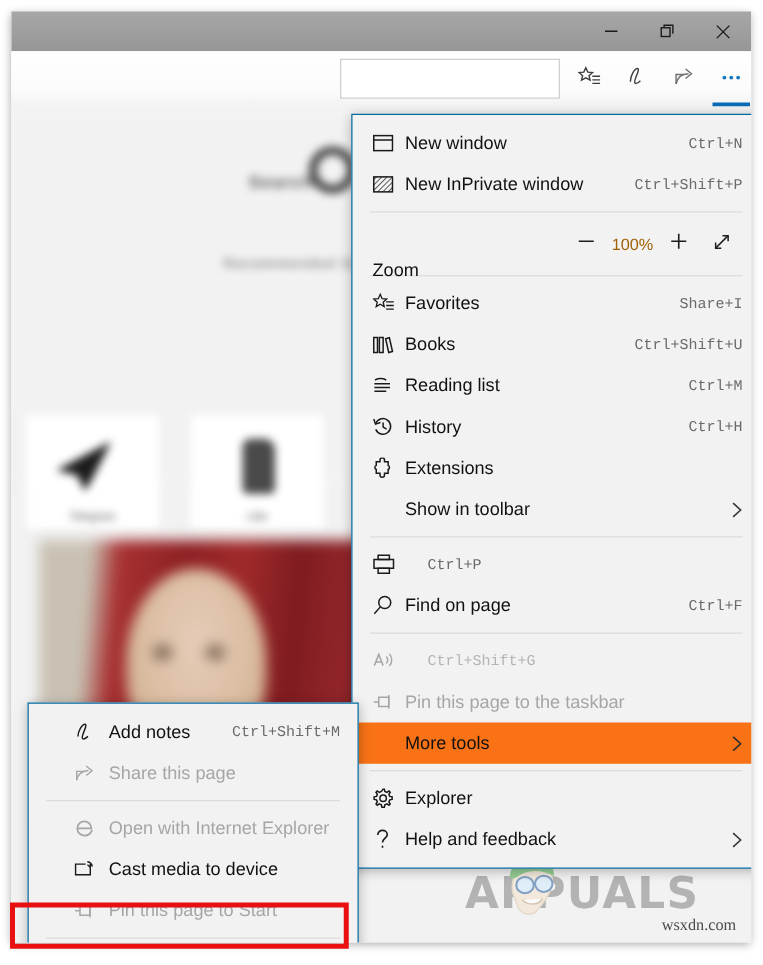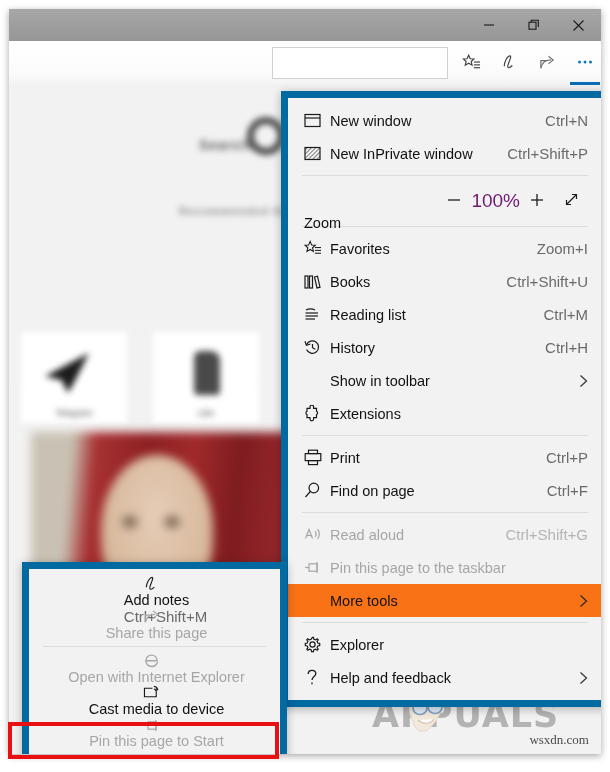--- a/index.html
+++ b/index.html
@@ -156,21 +156,21 @@
   .wsxdn {
     position: absolute; right: 12px; bottom: 6px;
     font-size: 13px; color: #4a4a4a;
     font-family: "Liberation Serif", serif;
   }
 
   
   .menu {
     position: absolute;
     background: #f2f2f2;
-    border: 7px solid #0369a1;
+    border: 1px solid #0369a1;
     box-shadow: 0 2px 9px rgba(0,0,0,0.28);
     padding: 6px 0;
   }
   .mrow {
     position: relative;
     height: 33px;
     display: flex;
     align-items: center;
     padding-left: 16px;
     padding-right: 14px;
@@ -181,23 +181,24 @@
   .mrow.dim { color: #a6a6a6; }
   .mrow.sel { background: #f97316; }
   .mrow .ic {
     width: 26px; min-width: 26px;
     display: flex; align-items: center;
     color: inherit;
   }
   .mrow .ic svg { display: block; }
   .mrow .lbl { flex: 1; }
   .mrow .acc {
-    font-size: 15px;
+    font-size: 12px;
     color: #6a6a6a;
     margin-left: 18px;
+    font-family: Liberation Mono, monospace;
   }
   .mrow.dim .acc { color: #b4b4b4; }
   .mrow .chev { color: #3a3a3a; display: flex; align-items: center; }
   .msep {
     height: 1px;
     background: #dcdcdc;
     margin: 5px 14px;
   }
 
   
@@ -210,28 +211,28 @@
     display: flex; align-items: center;
     padding: 0 14px 0 16px;
     font-size: 14.5px; color: #111;
   }
   .zoomrow .zlbl { flex: 1; margin-top: 43px; }
   .zbtn {
     width: 34px; height: 30px;
     display: flex; align-items: center; justify-content: center;
     color: #1d1d1d;
   }
-  .zval { font-size: 19px; color: #701a75; min-width: 40px; text-align: center; }
+  .zval { font-size: 13px; color: #a16207; min-width: 40px; text-align: center; }
 
   
   #sub-menu {
     left: 13px; top: 553px;
     width: 265px;
   }
-  #sub-menu .mrow { padding-left: 18px; font-size: 14.5px; flex-direction: column; }
+  #sub-menu .mrow { padding-left: 36px; font-size: 14.5px; }
   #sub-menu .mrow .ic { width: 28px; min-width: 28px; }
 
   .redbox {
     position: absolute;
     left: 8px; top: 722px;
     width: 271px; height: 37px;
     border: 4px solid #e81010;
     pointer-events: none;
   }
 </style>
@@ -422,21 +423,21 @@
       <div class="mrow">
         <span class="ic">
           <svg width="18" height="17" viewBox="0 0 19 18" fill="none" stroke="#1a1a1a" stroke-width="1.1">
             <polygon points="6.5,1.5 8.1,5.2 12,5.5 9,8.2 9.9,12 6.5,10 3.1,12 4,8.2 1,5.5 4.9,5.2"></polygon>
             <line x1="11.5" y1="8" x2="18" y2="8"></line>
               <line x1="11.5" y1="11" x2="18" y2="11"></line>
               <line x1="11.5" y1="14" x2="18" y2="14"></line>
           </svg>
         </span>
         <span class="lbl">Favorites</span>
-        <span class="acc">Zoom+I</span>
+        <span class="acc">Share+I</span>
       </div>
 
       <div class="mrow">
         <span class="ic">
           <svg width="18" height="16" viewBox="0 0 18 16" fill="none" stroke="#1a1a1a" stroke-width="1.2">
             <rect x="1" y="2" width="3" height="12"></rect>
               <rect x="5.5" y="2" width="3" height="12"></rect>
             <path d="M10.5 3 L13.5 2.2 L16 13.2 L13 14 Z"></path>
           </svg>
         </span>
@@ -464,52 +465,51 @@
             <polyline points="1,2.2 2.4,6.3 6.4,5"></polyline>
             <polyline points="8.5,5 8.5,8.7 11.3,10.3"></polyline>
           </svg>
         </span>
         <span class="lbl">History</span>
         <span class="acc">Ctrl+H</span>
       </div>
 
 
       <div class="mrow">
+        <span class="ic">
+          <svg width="17" height="17" viewBox="0 0 17 17" fill="none" stroke="#1a1a1a" stroke-width="1.2">
+            <path d="M6 2 A1.8 1.8 0 0 1 9.6 2 L9.6 3.4 L12.5 3.4 L12.5 6.3 A1.8 1.8 0 0 1 12.5 9.6
+                     L12.5 12.6 L9.6 12.6 L9.6 14 A1.8 1.8 0 0 1 6 14 L6 12.6 L3 12.6 L3 9.6
+                     A1.8 1.8 0 0 1 3 6.3 L3 3.4 L6 3.4 Z"></path>
+          </svg>
+        </span>
+        <span class="lbl">Extensions</span>
+        <span class="acc"></span>
+      </div>
+
+      <div class="mrow">
         <span class="ic"></span>
         <span class="lbl">Show in toolbar</span>
         <span class="chev">
           <svg width="9" height="14" viewBox="0 0 9 14" fill="none" stroke="#3a3a3a" stroke-width="1.3">
               <polyline points="1.5,1.5 7.5,7 1.5,12.5"></polyline>
             </svg>
         </span>
       </div>
 
-      <div class="mrow">
-        <span class="ic">
-          <svg width="17" height="17" viewBox="0 0 17 17" fill="none" stroke="#1a1a1a" stroke-width="1.2">
-            <path d="M6 2 A1.8 1.8 0 0 1 9.6 2 L9.6 3.4 L12.5 3.4 L12.5 6.3 A1.8 1.8 0 0 1 12.5 9.6
-                     L12.5 12.6 L9.6 12.6 L9.6 14 A1.8 1.8 0 0 1 6 14 L6 12.6 L3 12.6 L3 9.6
-                     A1.8 1.8 0 0 1 3 6.3 L3 3.4 L6 3.4 Z"></path>
-          </svg>
-        </span>
-        <span class="lbl">Extensions</span>
-        <span class="acc"></span>
-      </div>
-
       <div class="msep"></div>
 
       <div class="mrow">
         <span class="ic">
           <svg width="18" height="17" viewBox="0 0 18 17" fill="none" stroke="#1a1a1a" stroke-width="1.2">
             <rect x="4.5" y="1.2" width="9" height="3.4"></rect>
               <rect x="1.2" y="4.6" width="15.6" height="7"></rect>
             <rect x="4.5" y="11.6" width="9" height="4"></rect>
           </svg>
         </span>
-        <span class="lbl">Print</span>
         <span class="acc">Ctrl+P</span>
       </div>
 
       <div class="mrow">
         <span class="ic">
           <svg width="17" height="17" viewBox="0 0 17 17" fill="none" stroke="#1a1a1a" stroke-width="1.2">
             <circle cx="9.8" cy="6" r="4.8"></circle>
               <line x1="6.3" y1="9.5" x2="1.5" y2="15"></line>
           </svg>
         </span>
@@ -521,21 +521,20 @@
 
       <div class="mrow dim">
         <span class="ic">
           <svg width="17" height="15" viewBox="0 0 17 15" fill="none" stroke="#a6a6a6" stroke-width="1.2">
             <polyline points="1.5,11.5 5,2.5 8.5,11.5"></polyline>
               <line x1="2.9" y1="8.5" x2="7.1" y2="8.5"></line>
             <path d="M11 4.2 C12.6 5.6 12.6 8.4 11 9.8"></path>
               <path d="M13.4 2.2 C16 4.4 16 9.6 13.4 11.8"></path>
           </svg>
         </span>
-        <span class="lbl">Read aloud</span>
         <span class="acc">Ctrl+Shift+G</span>
       </div>
 
       <div class="mrow dim">
         <span class="ic">
           <svg width="18" height="15" viewBox="0 0 18 15" fill="none" stroke="#a6a6a6" stroke-width="1.2">
             <line x1="1" y1="7.5" x2="5" y2="7.5"></line>
               <rect x="5" y="3.8" width="8" height="7.4"></rect>
             <line x1="13" y1="2" x2="13" y2="13"></line>
           </svg>

